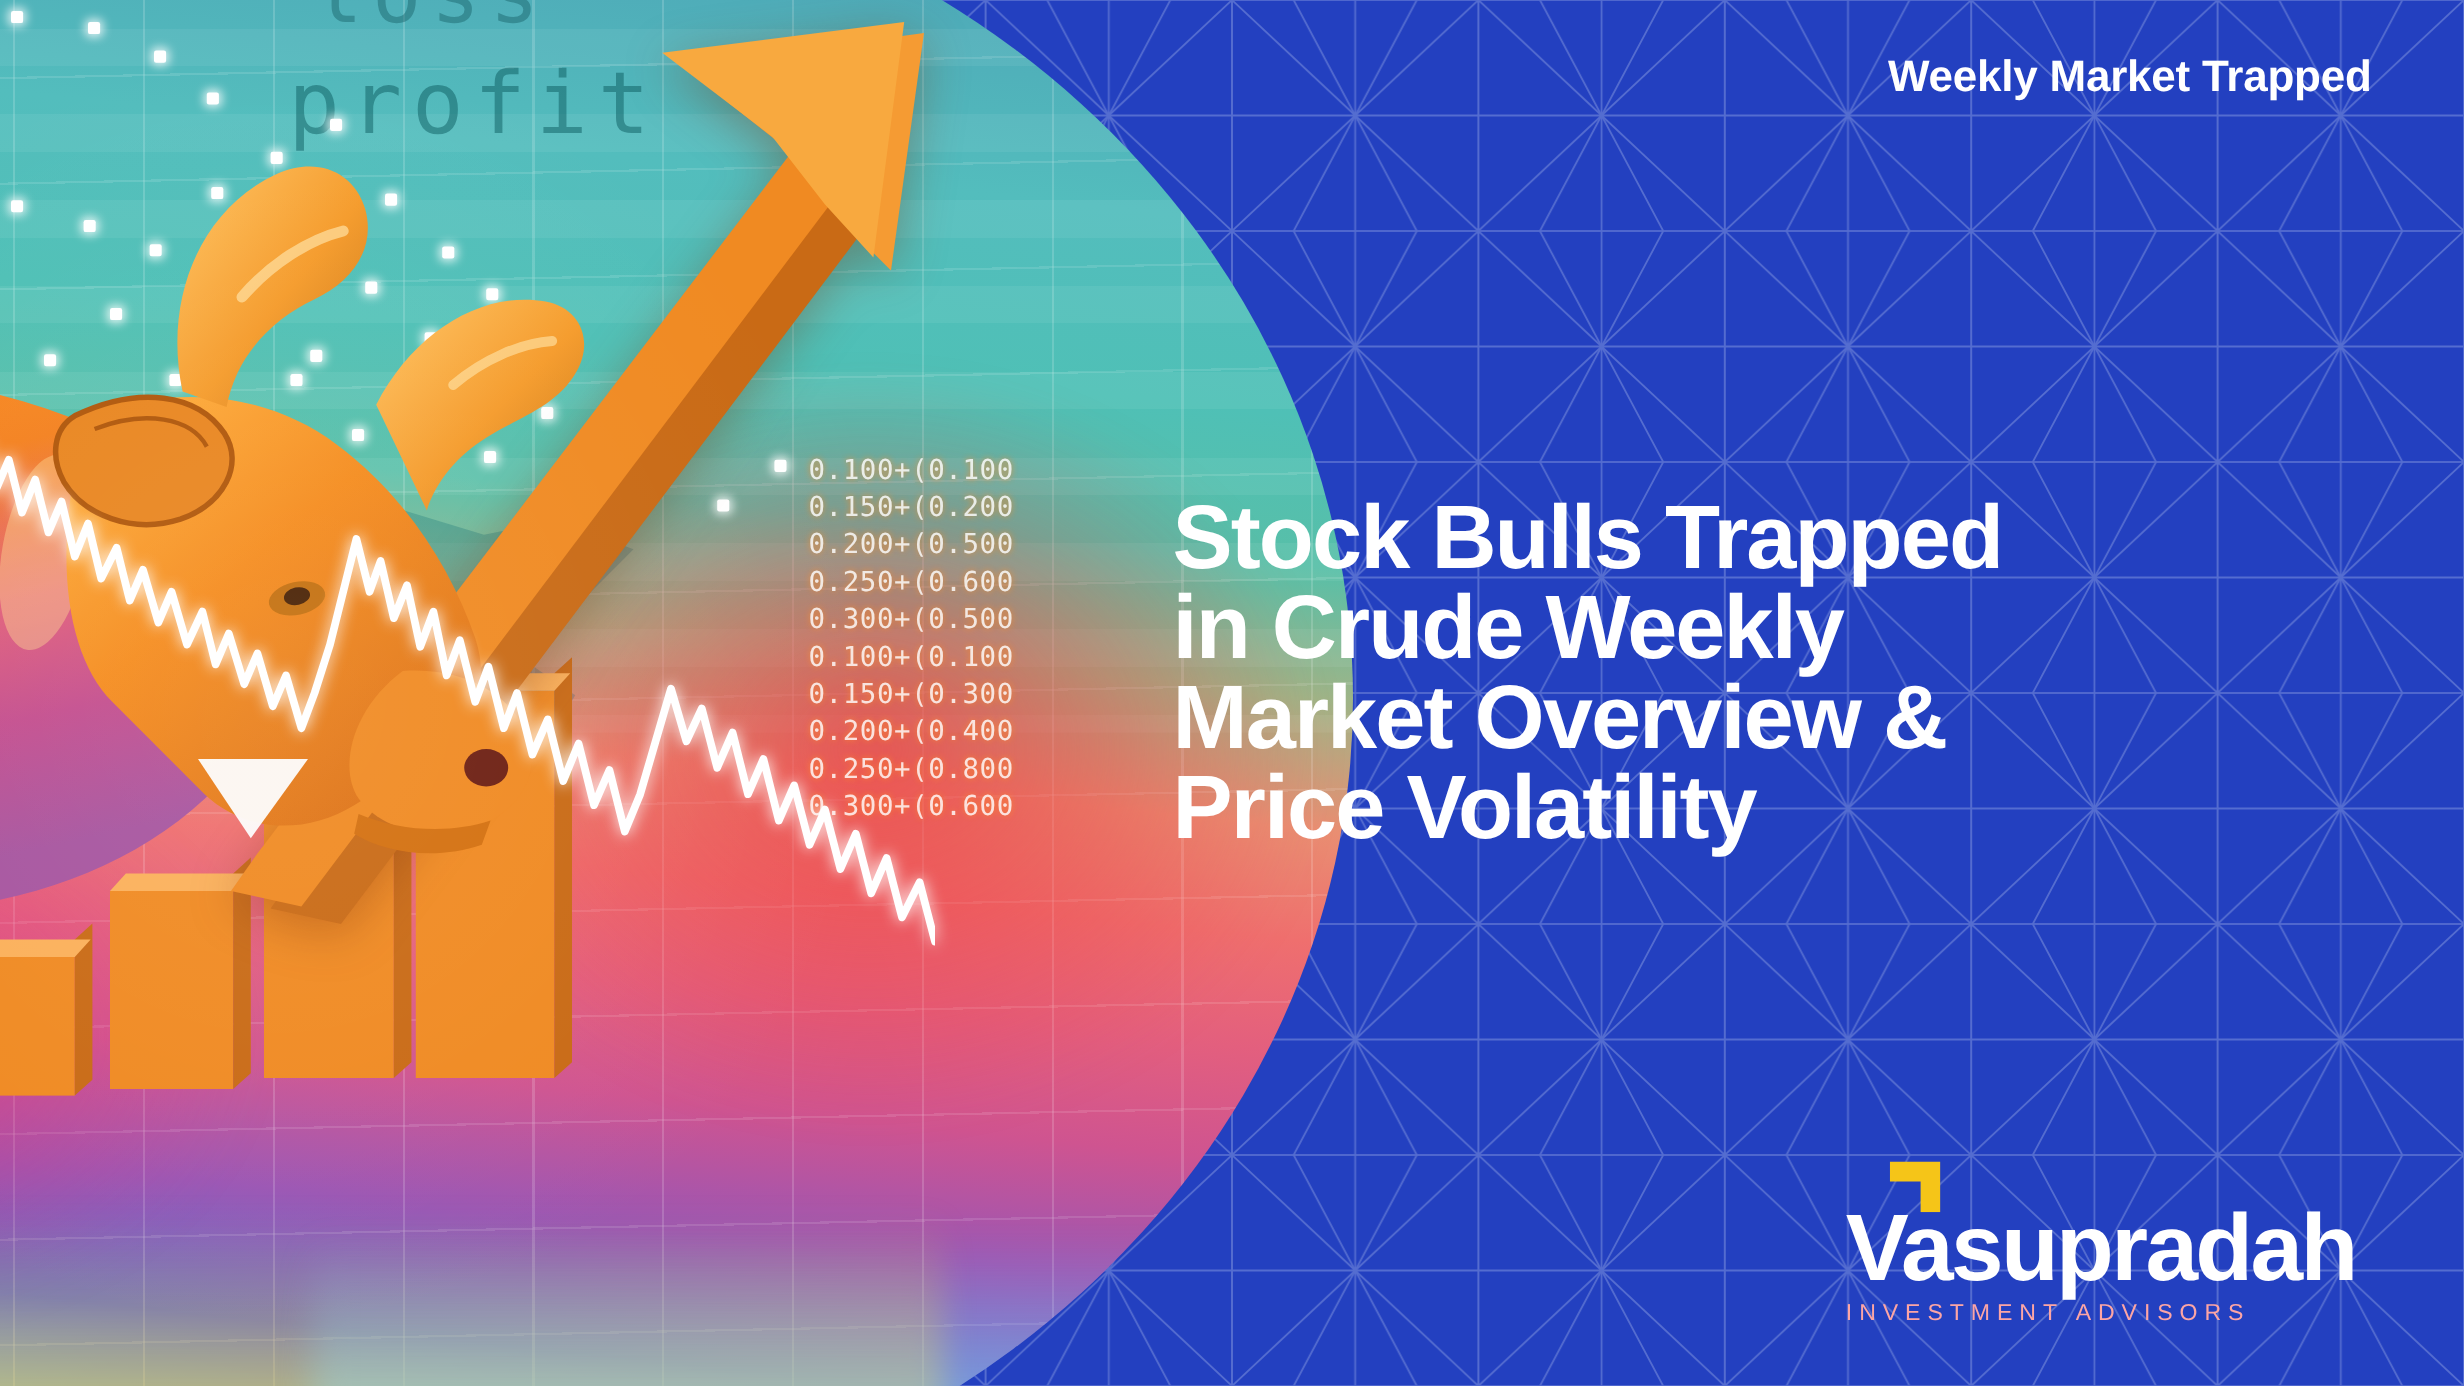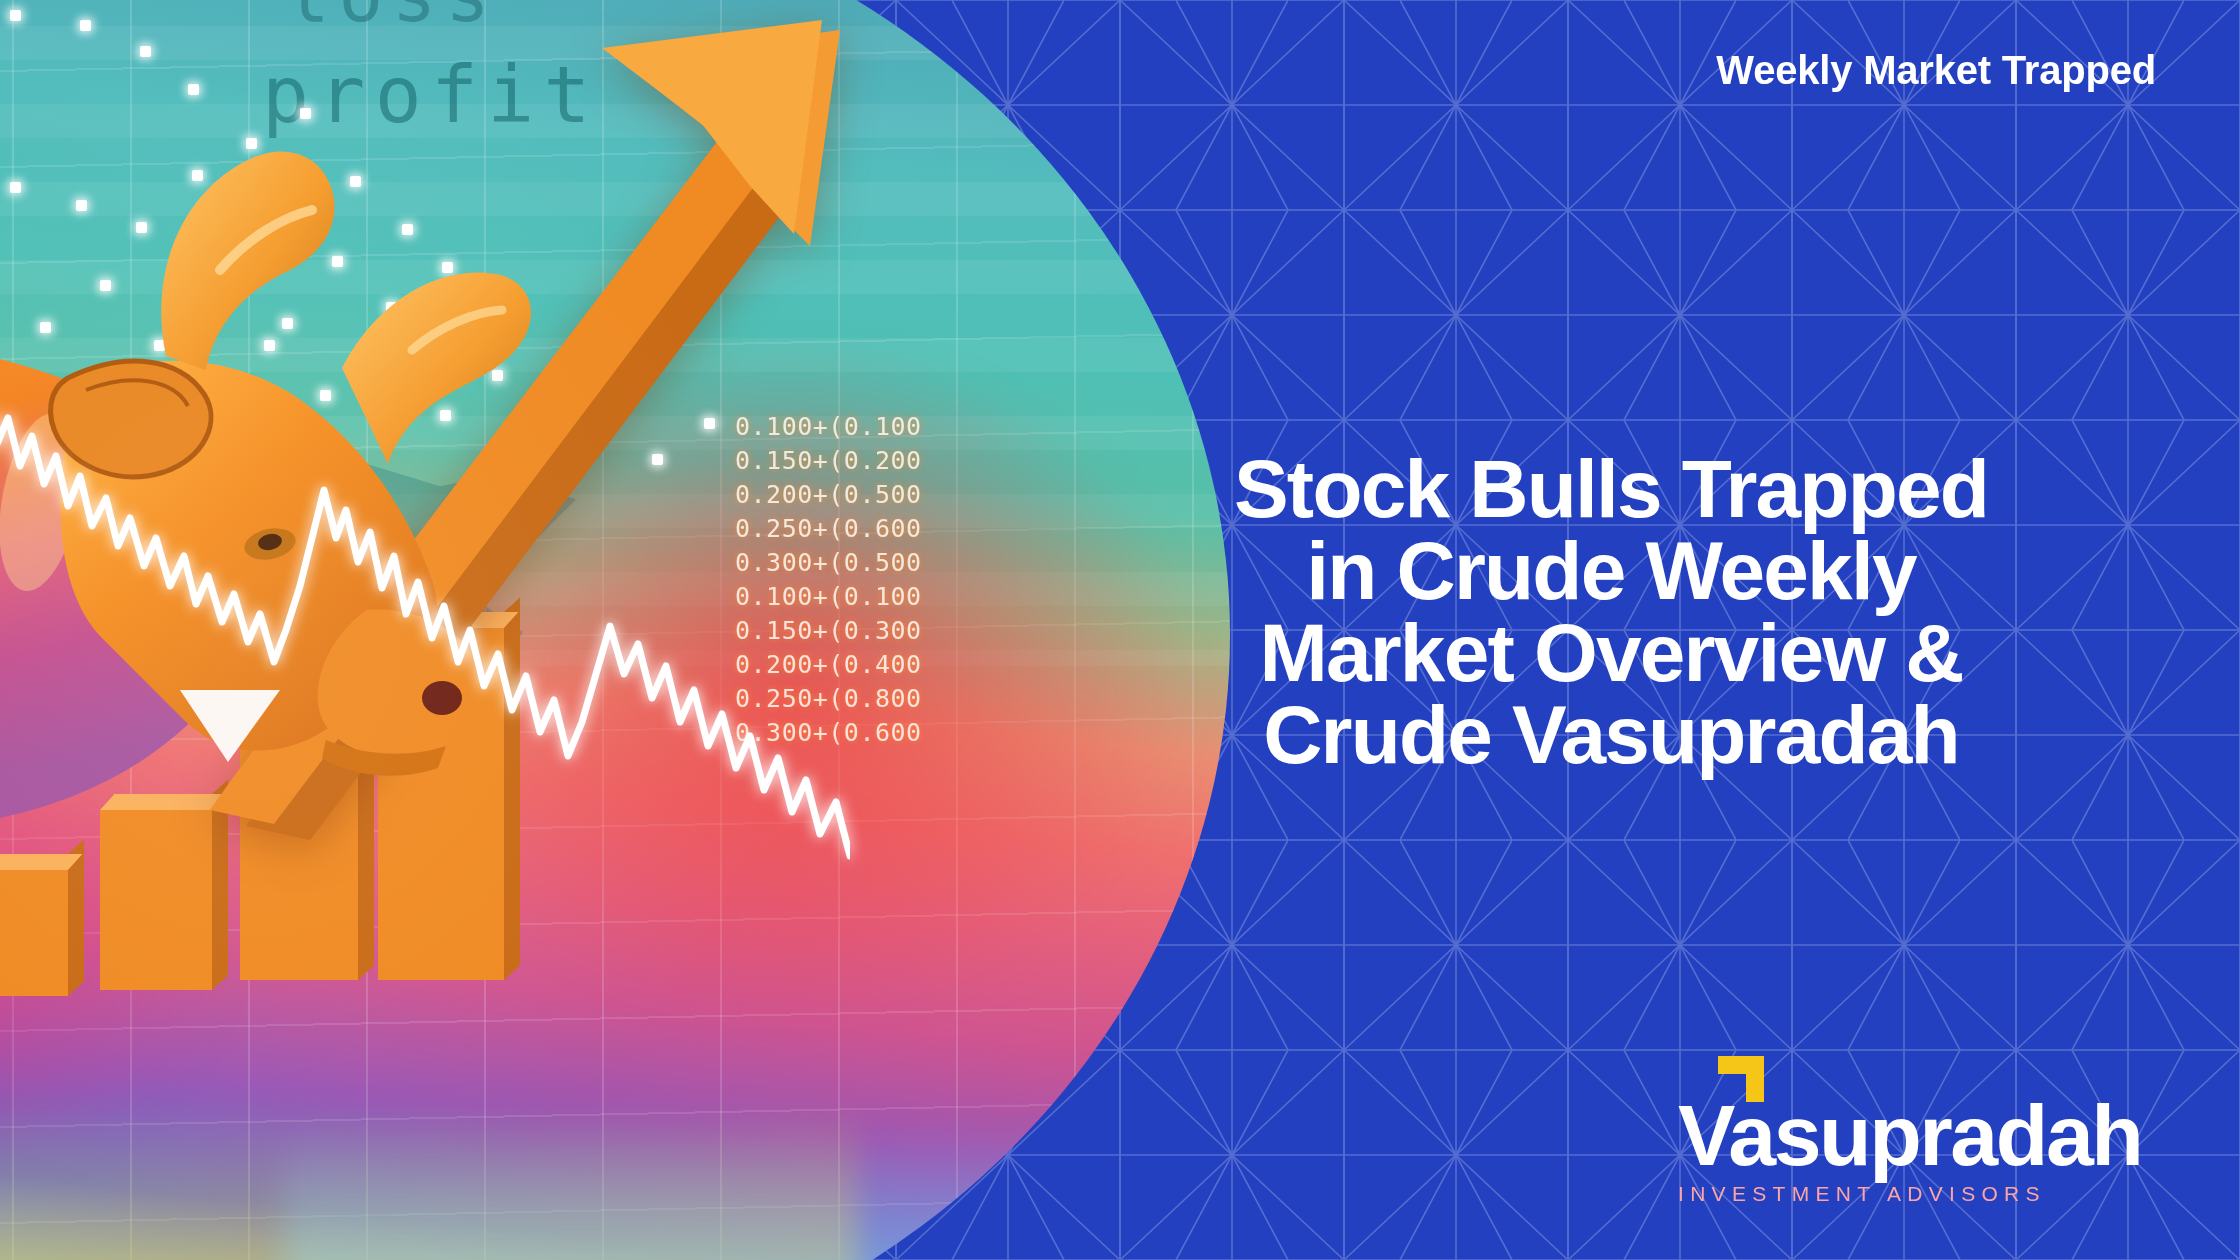--- a/index.html
+++ b/index.html
@@ -167,21 +167,21 @@
   
   .eyebrow{
     position:absolute; right:84px; top:48px;
     color:#fff; font-size:40px; font-weight:700;
     letter-spacing:-0.005em;
     text-align:right;
   }
   .headline{
     position:absolute; right:84px; top:448px;
     width:1090px;
-    color:#fff; text-align:center;
+    color:#fff; text-align:left;
     font-size:82px; line-height:1.0;
     font-weight:700; letter-spacing:-0.022em;
   }
   .headline .ln{ display:block; white-space:nowrap; }
 
   .logo-block{
     position:absolute; right:82px; bottom:54px;
     text-align:left; width:480px;
   }
   .logo-word{
@@ -397,21 +397,21 @@
       <div class="photo-bloom"></div>
     </div>
   </div>
 
   <div class="eyebrow">Weekly Market Trapped</div>
 
   <div class="headline">
     <span class="ln">Stock Bulls Trapped</span>
     <span class="ln">in Crude Weekly</span>
     <span class="ln">Market Overview &amp;</span>
-    <span class="ln">Crude Vasupradah</span>
+    <span class="ln">Price Volatility</span>
   </div>
 
   <div class="logo-block">
     <div class="logo-word">
       <svg class="logo-mark" viewBox="0 0 46 46">
         <path d="M0 0 H46 V46 H28 V18 H0 Z" fill="#f5c518"></path>
       </svg>
       <span>Vasupradah</span>
     </div>
     <div class="logo-sub">INVESTMENT ADVISORS</div>

